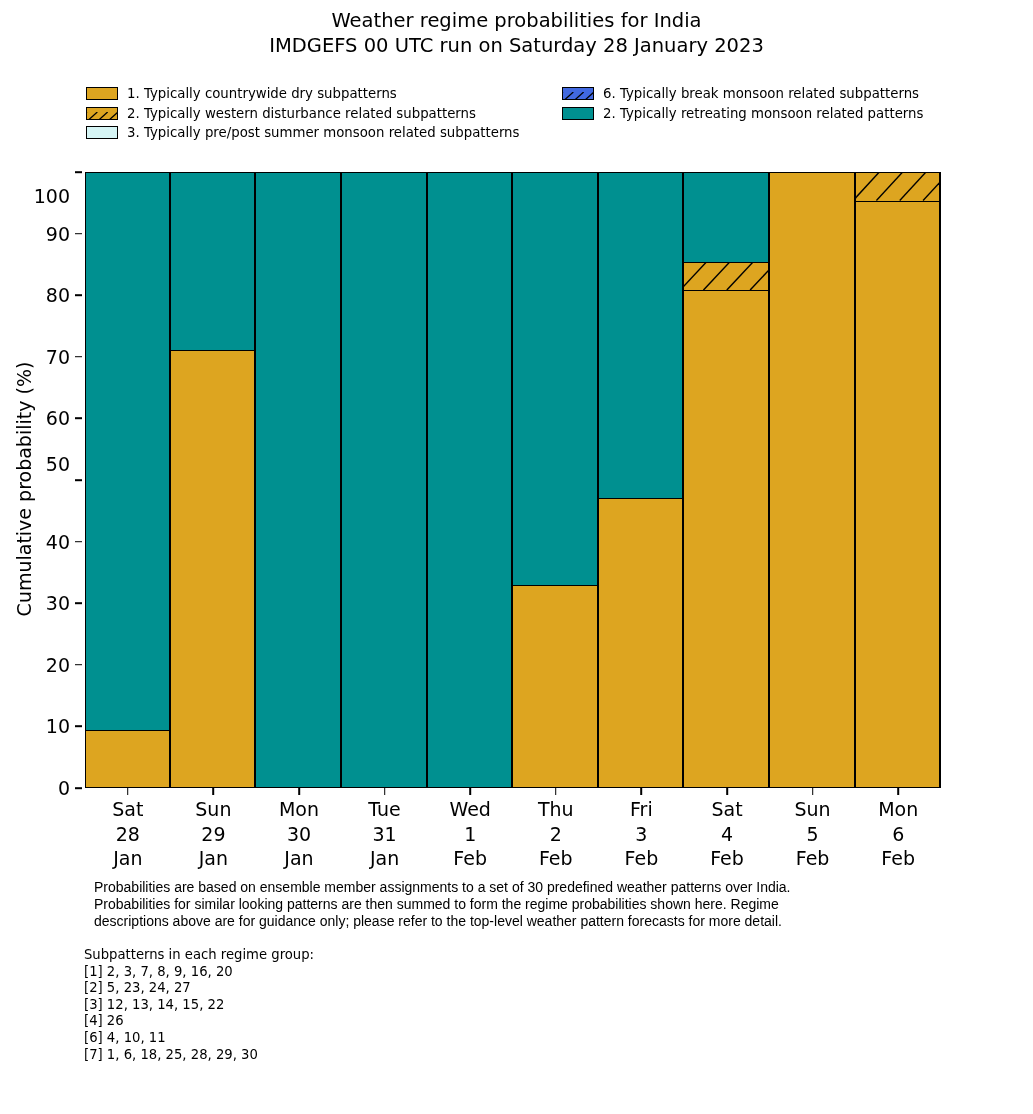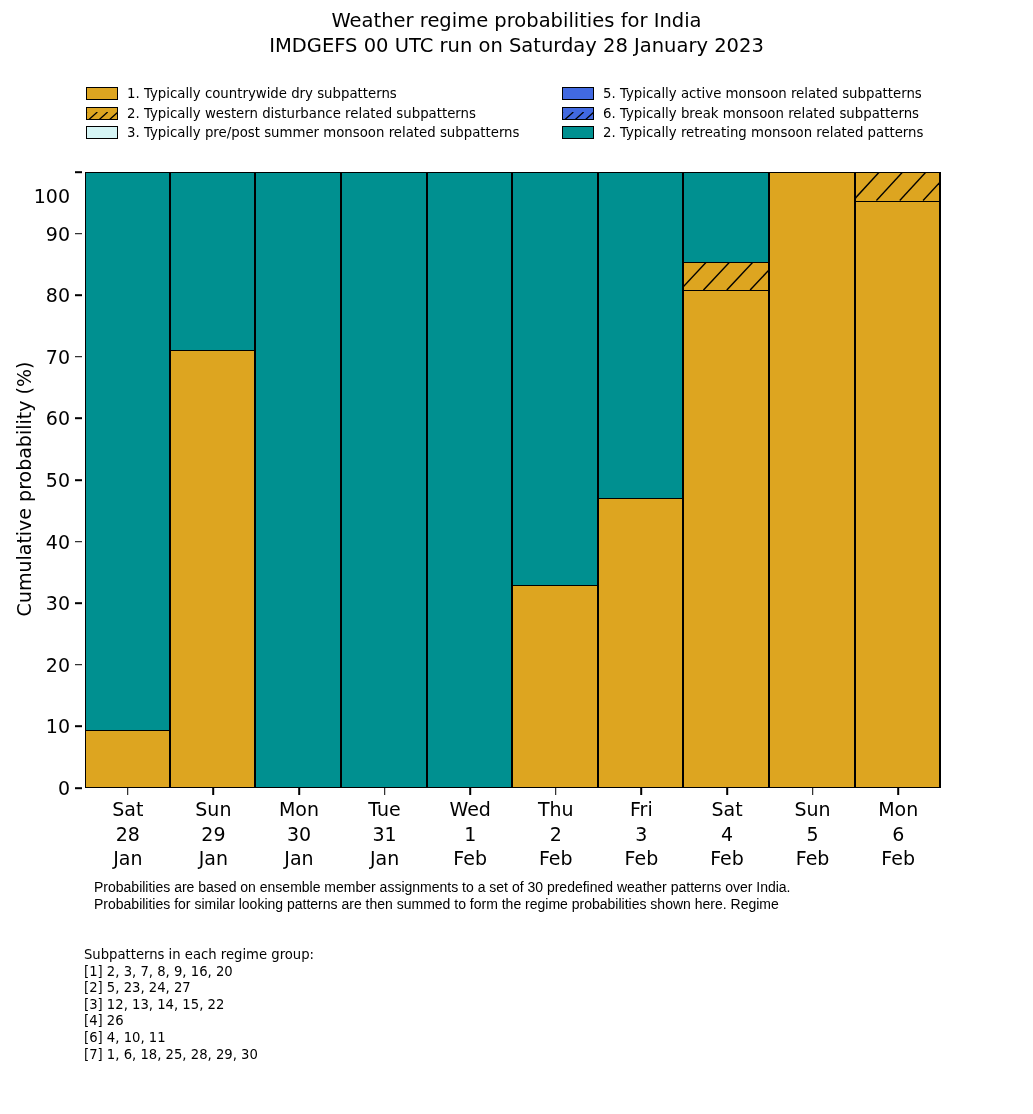--- a/index.html
+++ b/index.html
@@ -118,24 +118,20 @@
           </svg></span>
         <span class="legend-label">2. Typically western disturbance related subpatterns</span>
       </div>
       <div class="legend-row">
         <span class="swatch" style="background: rgb(214, 245, 245);"></span>
         <span class="legend-label">3. Typically pre/post summer monsoon related subpatterns</span>
       </div>
     </div>
   <div class="legend-col right" id="legend-col-right">
       <div class="legend-row">
-        <span class="swatch" style="background: rgb(65, 105, 225);"></span>
-        <span class="legend-label">5. Typically active monsoon related subpatterns</span>
-      </div>
-      <div class="legend-row">
         <span class="swatch" style="background: rgb(65, 105, 225);"><svg class="hatch" viewBox="0 0 32 13" preserveAspectRatio="none" width="100%" height="100%">
             <line x1="-13" y1="13" x2="0" y2="0" stroke="#000" stroke-width="1.4"></line>
             <line x1="-2" y1="13" x2="11" y2="0" stroke="#000" stroke-width="1.4"></line>
             <line x1="9" y1="13" x2="22" y2="0" stroke="#000" stroke-width="1.4"></line>
             <line x1="20" y1="13" x2="33" y2="0" stroke="#000" stroke-width="1.4"></line>
             <line x1="31" y1="13" x2="44" y2="0" stroke="#000" stroke-width="1.4"></line>
             <line x1="42" y1="13" x2="55" y2="0" stroke="#000" stroke-width="1.4"></line>
           </svg></span>
         <span class="legend-label">6. Typically break monsoon related subpatterns</span>
       </div>
@@ -152,21 +148,21 @@
       <div class="ytick-label" style="top: 788px;">0</div>
       <div class="ytick-mark" style="top: 788px;"></div>
       <div class="ytick-label" style="top: 726.4px;">10</div>
       <div class="ytick-mark" style="top: 726.4px;"></div>
       <div class="ytick-label" style="top: 664.8px;">20</div>
       <div class="ytick-mark" style="top: 664.8px;"></div>
       <div class="ytick-label" style="top: 603.2px;">30</div>
       <div class="ytick-mark" style="top: 603.2px;"></div>
       <div class="ytick-label" style="top: 541.6px;">40</div>
       <div class="ytick-mark" style="top: 541.6px;"></div>
-      <div class="ytick-label" style="top: 480px; margin-left: 8px;">50</div>
+      <div class="ytick-label" style="top: 464px; margin-left: 8px;">50</div>
       <div class="ytick-mark" style="top: 480px;"></div>
       <div class="ytick-label" style="top: 418.4px;">60</div>
       <div class="ytick-mark" style="top: 418.4px;"></div>
       <div class="ytick-label" style="top: 356.8px;">70</div>
       <div class="ytick-mark" style="top: 356.8px;"></div>
       <div class="ytick-label" style="top: 295.2px;">80</div>
       <div class="ytick-mark" style="top: 295.2px;"></div>
       <div class="ytick-label" style="top: 233.6px;">90</div>
       <div class="ytick-mark" style="top: 233.6px;"></div>
       <div class="ytick-label" style="top: 172px; margin-top: 24px;">100</div>
@@ -269,18 +265,19 @@
       <div class="xtick-mark" style="left: 898.2px;"></div>
       <div class="xtick-label" style="left: 898.2px; width: 85.6px;">Mon
 6
 Feb</div>
     </div>
 </div>
 
 <div id="footnote">
   <div>Probabilities are based on ensemble member assignments to a set of 30 predefined weather patterns over India.</div>
   <div>Probabilities for similar looking patterns are then summed to form the regime probabilities shown here. Regime</div>
+  <div>descriptions above are for guidance only; please refer to the top-level weather pattern forecasts for more detail.</div>
 </div>
 
 <div id="subpatterns">
   <div>Subpatterns in each regime group:</div>
   <div id="subpattern-list"><div>[1] 2, 3, 7, 8, 9, 16, 20</div><div>[2] 5, 23, 24, 27</div><div>[3] 12, 13, 14, 15, 22</div><div>[4] 26</div><div>[6] 4, 10, 11</div><div>[7] 1, 6, 18, 25, 28, 29, 30</div></div>
 </div>
 
 </body></html>

